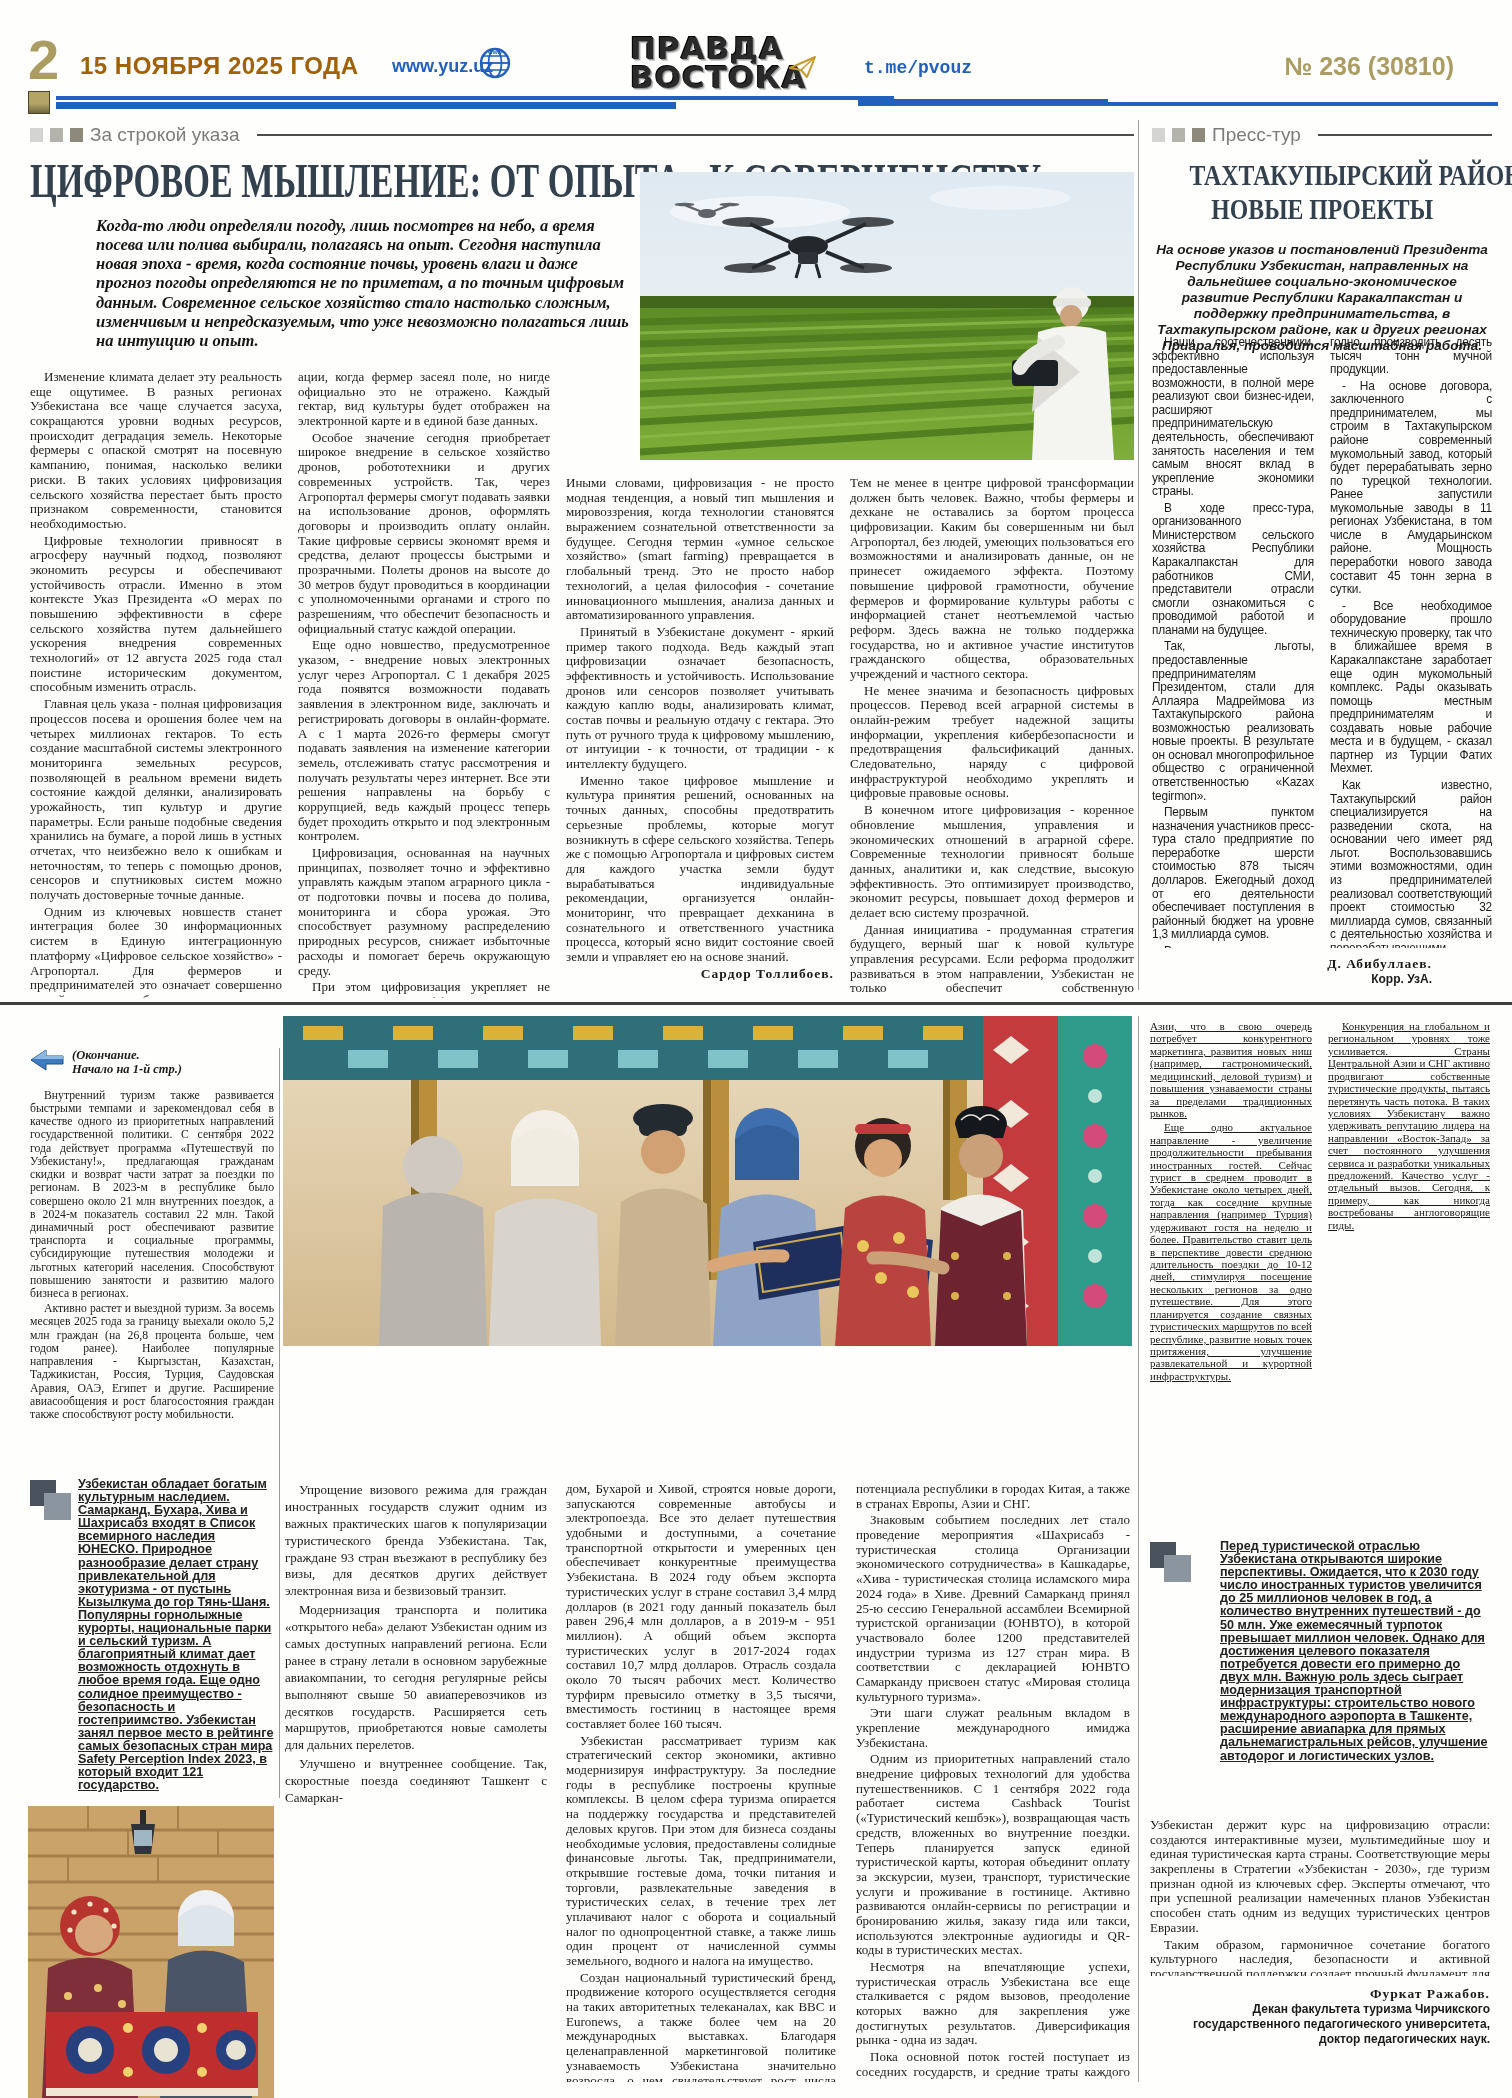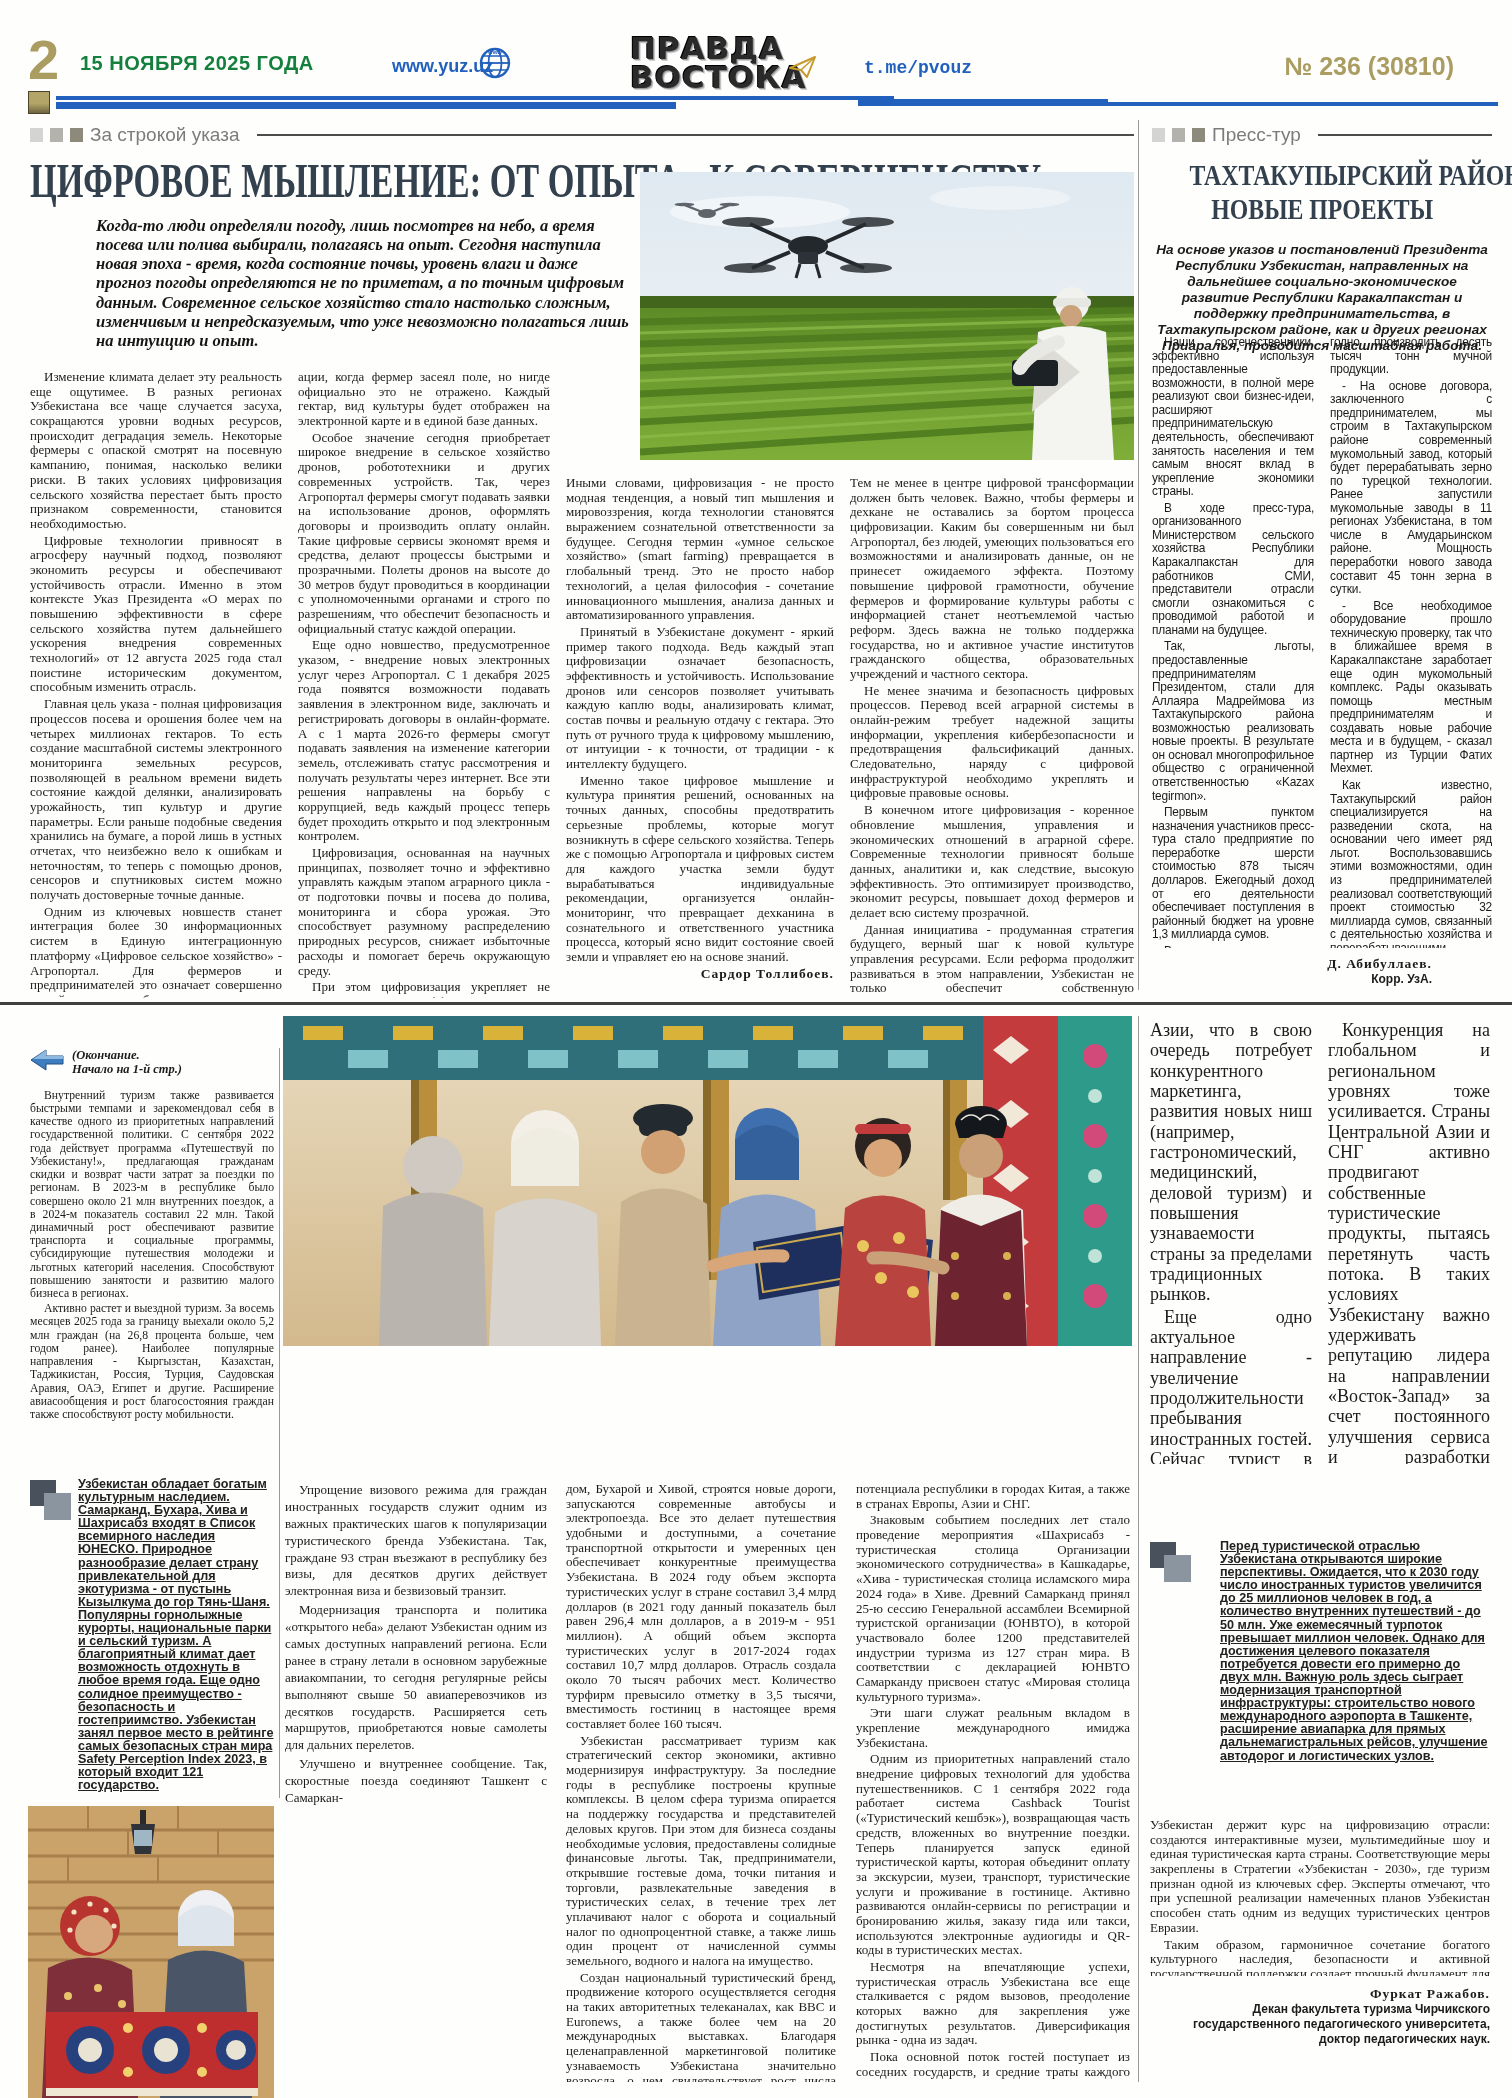--- a/index.html
+++ b/index.html
@@ -3,21 +3,21 @@
 <meta charset="utf-8">
 <title>Правда Востока — стр. 2</title>
 <style>
   html,body{margin:0;padding:0;background:#888;}
   .page{position:relative;width:1512px;height:2098px;background:#fefefd;margin:0 auto;overflow:hidden;
         font-family:"Liberation Serif",serif;color:#1b1b1b;}
   .abs{position:absolute;}
 
   
   .page-num{font-family:"Liberation Sans",sans-serif;font-weight:bold;font-size:56px;line-height:1;color:#ab9d62;}
-  .date{font-family:"Liberation Sans",sans-serif;font-weight:bold;font-size:20px;letter-spacing:.5px;color:#15803d;}
+  .date{font-family:"Liberation Sans",sans-serif;font-weight:bold;font-size:24px;letter-spacing:.5px;color:#a16207;}
   .weblink{font-family:"Liberation Sans",sans-serif;font-weight:bold;font-size:18px;color:#2160bd;}
   .issue{font-family:"Liberation Sans",sans-serif;font-weight:bold;font-size:25px;color:#ab9d62;}
   .masthead{font-family:"DejaVu Sans",sans-serif;font-weight:bold;font-size:31px;line-height:.92;letter-spacing:1px;
             color:#2a2a2a;text-shadow:1px 1px 0 #9a9a9a,2px 2px 0 #cfcfcf,-1px -1px 0 #000;text-align:center;}
   .rule-blue-thin{background:#2160bd;height:4px;}
   .rule-blue-thick{background:#2160bd;height:7px;}
   .olive-square{width:20px;height:21px;background:linear-gradient(180deg,#b3a567 55%,#6e6540 100%);border:1px solid #4c452c;}
 
   
   .kicker{display:flex;align-items:center;gap:7px;font-family:"Liberation Sans",sans-serif;font-size:19px;color:#7c7c7c;}
@@ -36,21 +36,21 @@
   
   .lead1{font-style:italic;font-weight:bold;font-size:16.5px;line-height:1.16;color:#161616;}
   .lead2{font-family:"Liberation Sans",sans-serif;font-style:italic;font-weight:bold;font-size:13.6px;line-height:1.18;text-align:center;color:#1c1c1c;}
 
   
   .colserif{font-size:13px;line-height:1.13;overflow:hidden;}
   .colserif p{margin:0 0 2px;text-indent:14px;text-align:justify;}
   .colsans{font-family:"Liberation Sans",sans-serif;font-size:11.9px;line-height:1.14;letter-spacing:-.2px;overflow:hidden;}
   .colsans p{margin:0 0 3px;text-indent:12px;text-align:justify;}
   .cont-first p:first-child{text-indent:0;}
-  .narrow{font-size:18px;}
+  .narrow{font-size:11px;text-decoration:underline;}
   .sig{font-weight:bold;font-size:13.5px;letter-spacing:1px;text-align:right;margin-top:4px;}
   .sig-role{font-family:"Liberation Sans",sans-serif;font-weight:bold;font-size:12px;text-align:right;line-height:1.25;}
 
   
   .callout{font-family:"Liberation Sans",sans-serif;font-weight:bold;font-size:12.6px;line-height:1.04;color:#222;overflow:hidden;}
   .co-icon{position:absolute;left:0;top:2px;width:44px;height:44px;}
   .co-icon .a{position:absolute;left:0;top:0;width:26px;height:26px;background:#49525c;}
   .co-icon .b{position:absolute;left:14px;top:13px;width:27px;height:27px;background:#8b95a0;}
   .co-text{margin-left:48px;text-decoration:underline;}
 

